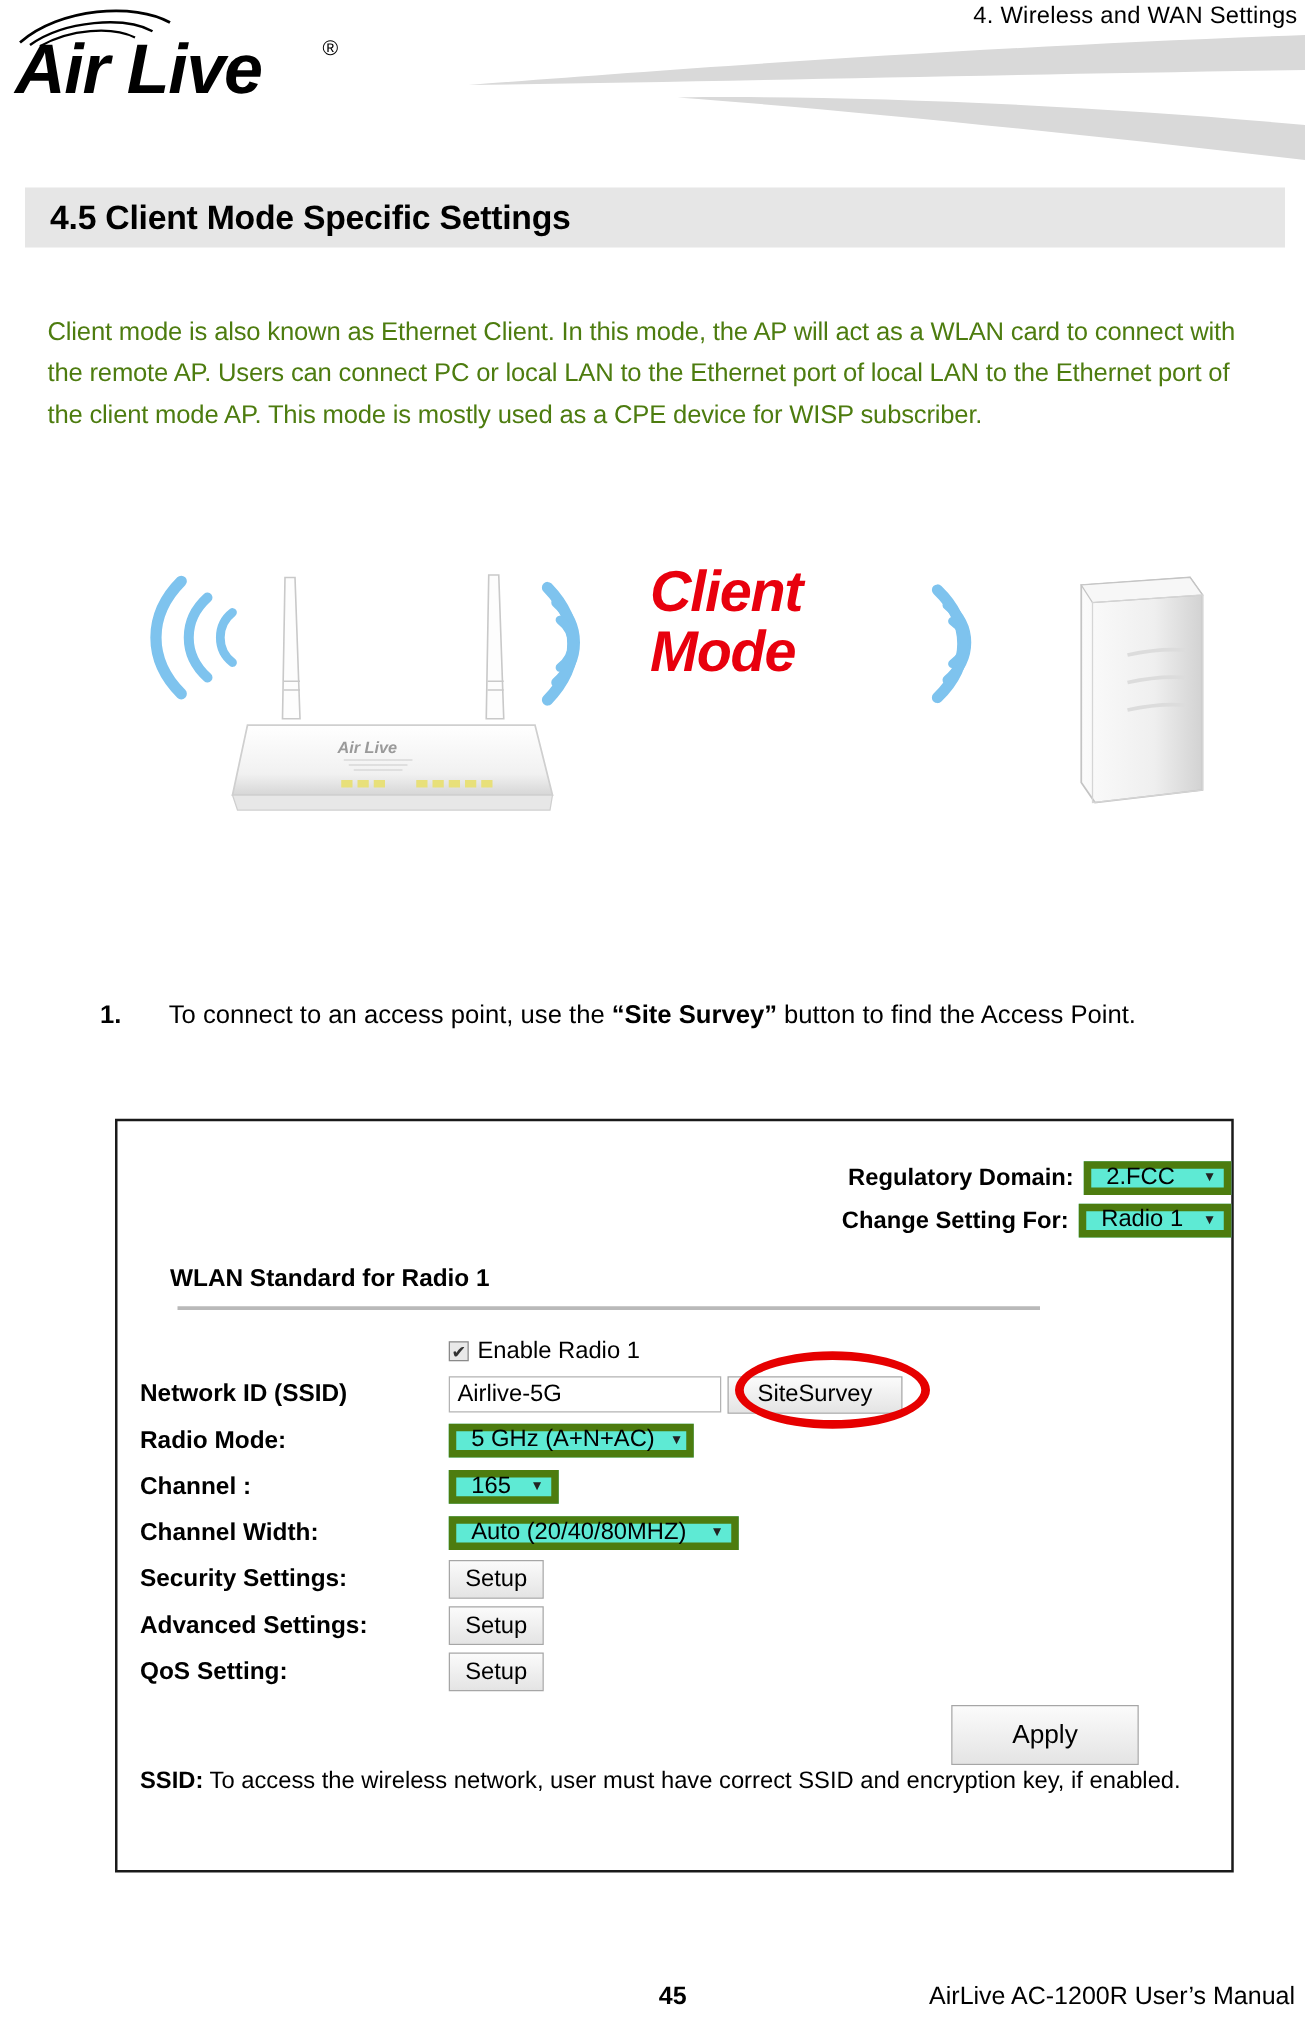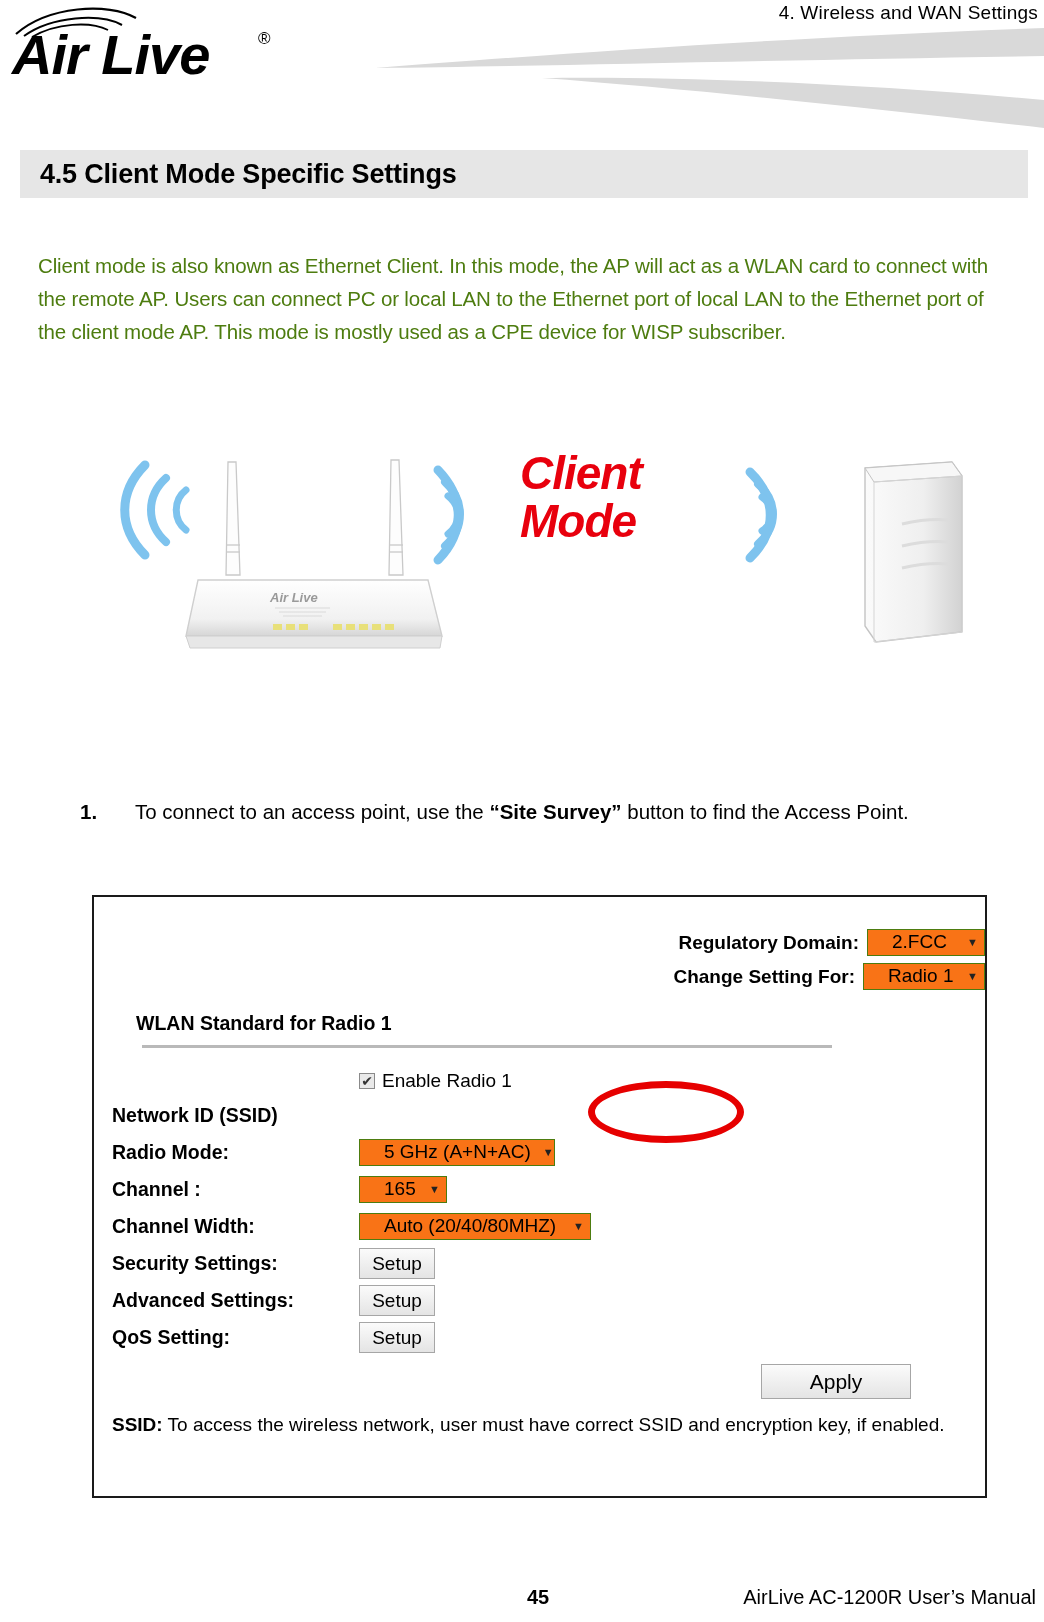--- a/index.html
+++ b/index.html
@@ -156,24 +156,24 @@
     text-align: right;
     width: 205px;
     padding-right: 8px;
     white-space: nowrap;
   }
 
   .sel {
     display: inline-flex;
     align-items: center;
     justify-content: space-between;
-    border: 1px solid #4d7c0f;
-    background: #f97316;
+    border: 6px solid #4d7c0f;
+    background: #5eead4;
     font-size: 19px;
-    padding: 1px 6px 2px 24px;
+    padding: 1px 6px 2px 12px;
     height: 27px;
     box-sizing: border-box;
     white-space: nowrap;
     color: #000;
   }
   .sel .arrow {
     margin-left: 12px;
     font-size: 11px;
     line-height: 1;
     color: #222;
@@ -271,21 +271,21 @@
   }
   .btn-setup {
     width: 76px;
     height: 31px;
   }
   .btn-apply {
     position: absolute;
     right: 74px;
     top: 467px;
     width: 150px;
-    height: 35px;
+    height: 48px;
     font-size: 21px;
   }
 
   .red-oval {
     position: absolute;
     left: 494px;
     top: 184px;
     width: 156px;
     height: 62px;
     border: 7px solid #e60000;
@@ -479,20 +479,24 @@
 
     <div class="checkbox-row">
       <span class="cbox">
           <span>✔</span>
         </span>
       <span class="cbox-label">Enable Radio 1</span>
     </div>
 
     <div class="frow">
       <span class="frow-label">Network ID (SSID)</span>
+      <span class="frow-ctrl">
+        <span class="textinput">Airlive-5G</span>
+        <span class="btn btn-site-survey">SiteSurvey</span>
+      </span>
     </div>
 
     <div class="frow">
       <span class="frow-label">Radio Mode:</span>
       <span class="sel" style="width:196px;">
         <span>5 GHz (A+N+AC)</span>
         <span class="arrow">▼</span>
       </span>
     </div>
 

